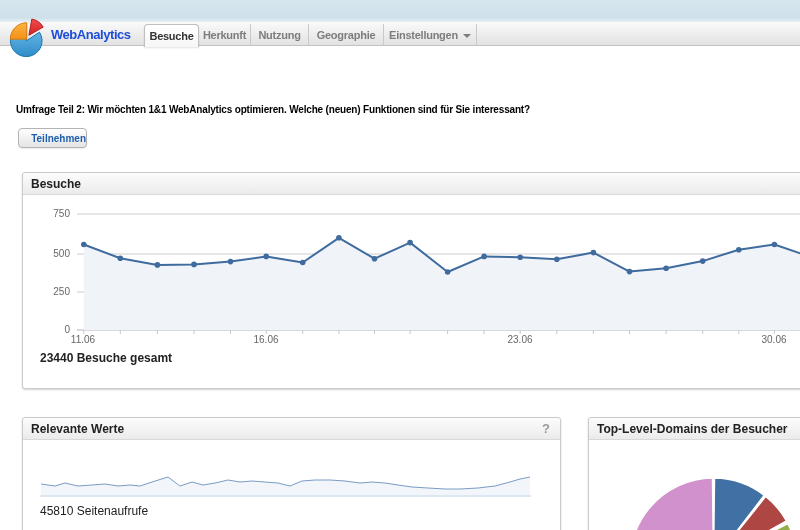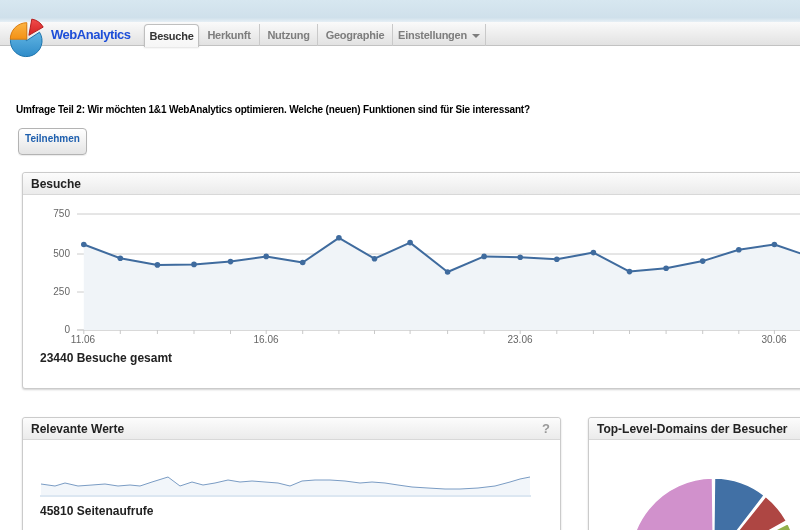--- a/index.html
+++ b/index.html
@@ -5,44 +5,44 @@
 html,body{width:800px;height:530px;overflow:hidden;background:#fff;
 font-family:"Liberation Sans",sans-serif;position:relative}
 .abs{position:absolute}
 #topbar{left:0;top:0;width:800px;height:22px;background:linear-gradient(#d7e7f0,#cfe0eb 80%,#e6eff5)}
 #hdr{left:0;top:22px;width:800px;height:24px;background:linear-gradient(#fafafa,#e2e2e2);border-bottom:1px solid #c2c2c2}
 #brand{left:51px;top:27px;font-size:13px;font-weight:bold;color:#1d4ed8;letter-spacing:-0.45px}
 #tabs{left:144px;top:24px;height:22px;display:flex}
 .tab{height:22px;line-height:22px;font-size:11px;letter-spacing:-0.25px;font-weight:bold;color:#7d7d7d;text-align:center;border-right:1px solid #c9c9c9}
 .tab.active{background:linear-gradient(#ffffff,#f6f6f6);color:#333;border:1px solid #bfbfbf;border-bottom:none;border-radius:4px 4px 0 0;position:relative;top:0px;height:23px;box-shadow:0 1px 2px rgba(0,0,0,0.12)}
 #umfrage{left:16px;top:104px;font-size:10px;letter-spacing:-0.18px;font-weight:bold;color:#000}
-#btn{left:18px;top:128px;width:69px;height:27px;border:1px solid #b3b3b3;border-radius:4px;
+#btn{left:18px;top:128px;width:69px;height:20px;border:1px solid #b3b3b3;border-radius:4px;
 background:linear-gradient(#ffffff,#e4e4e4);box-shadow:0 1px 1px rgba(0,0,0,0.08);
-font-size:10px;font-weight:bold;color:#1e5fae;text-align:center;line-height:19px}
+font-size:10px;font-weight:bold;color:#1e5fae;text-align:right;line-height:19px}
 .panel{border:1px solid #cbcbcb;border-radius:3px;background:#fff;box-shadow:0 1px 2px rgba(0,0,0,0.18)}
 .ptitle{height:22px;background:linear-gradient(#fcfcfc,#ebebeb);border-bottom:1px solid #d8d8d8;
 font-size:12px;font-weight:bold;color:#222;line-height:22px;padding-left:8px;border-radius:3px 3px 0 0;position:relative}
 #panel1{left:22px;top:172px;width:790px;height:217px}
 #panel2{left:22px;top:417px;width:539px;height:160px}
 #panel3{left:588px;top:417px;width:300px;height:160px}
 .qmark{position:absolute;right:10px;top:0;color:#999;font-size:13px}
 .arr{display:inline-block;width:0;height:0;border-left:4px solid transparent;border-right:4px solid transparent;border-top:4px solid #7d7d7d;margin-left:5px;vertical-align:1px}
 #total1{left:40px;top:351px;font-size:12px;font-weight:bold;color:#222}
-#total2{left:40px;top:504px;font-size:12px;font-weight:bold;color:#222}
+#total2{left:40px;top:504px;font-size:12px;font-weight:normal;color:#222}
 svg{position:absolute;left:0;top:0}
 .ylab{font-size:10px;fill:#666}
 .xlab{font-size:10px;fill:#666}
 </style></head>
 <body>
 <div class="abs" id="topbar"></div>
 <div class="abs" id="hdr"></div>
 <div class="abs" id="brand">WebAnalytics</div>
 <div class="abs" id="tabs">
 <div class="tab active" style="width:55px">Besuche</div>
-<div class="tab" style="width:61px">Herkunft</div>
+<div class="tab" style="width:52px">Herkunft</div>
 <div class="tab" style="width:58px">Nutzung</div>
 <div class="tab" style="width:75px">Geographie</div>
 <div class="tab" style="width:93px">Einstellungen<span class="arr"></span></div>
 </div>
 <svg width="46" height="46" style="left:4px;top:16px" viewBox="0 0 46 46">
 <defs>
 <linearGradient id="gb" x1="0" y1="0" x2="0" y2="1">
 <stop offset="0" stop-color="#6fc0ea"></stop>
         <stop offset="1" stop-color="#2f8cc9"></stop>
       </linearGradient>

